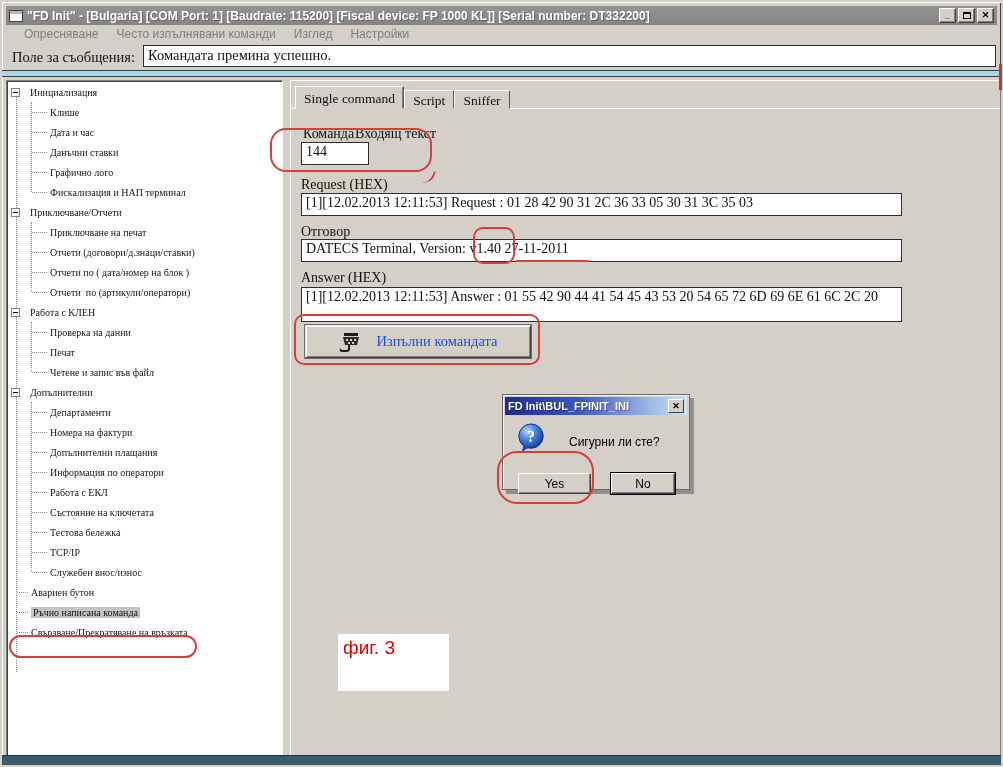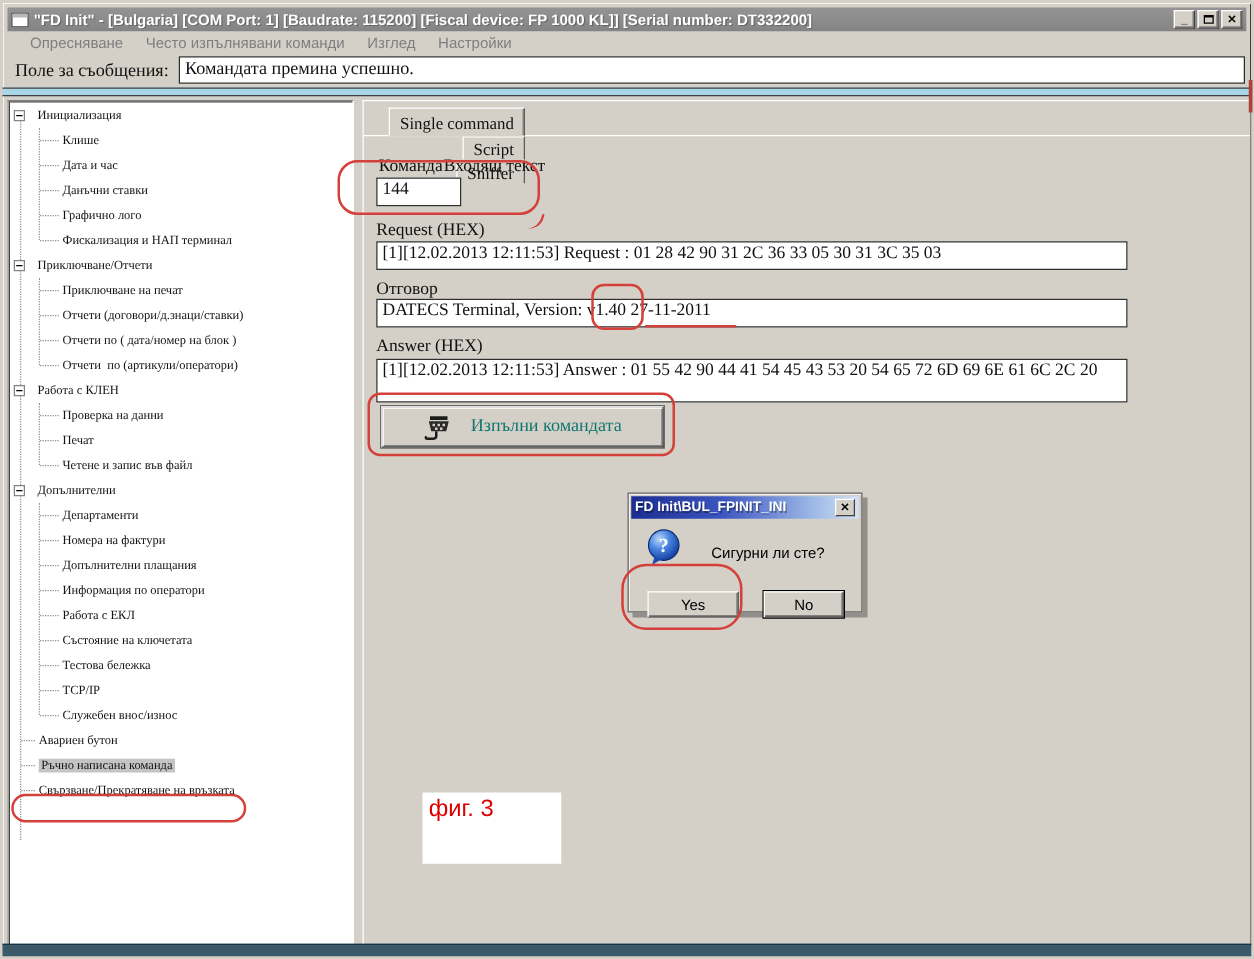--- a/index.html
+++ b/index.html
@@ -61,38 +61,38 @@
   .trow.child::before { content:''; position:absolute; left:25px; top:10px; width:15px;
                         border-top:1px dotted #909090; }
   .trow.leaf { padding-left:24px; }
   .trow.leaf::before { content:''; position:absolute; left:10px; top:10px; width:11px;
                        border-top:1px dotted #909090; }
   .tlabel.selected { background:#c4c4c4; padding:0 2px; }
 
   
   .main-panel { position:absolute; left:288px; top:78px; width:711px; height:677px; background:#d4d0c8;
                 border:1px solid; border-color:#fff #808080 #808080 #fff; }
-  .tabs { position:absolute; left:20px; top:5px; height:23px; display:flex; align-items:flex-end;flex-direction:column; }
+  .tabs { position:absolute; left:4px; top:5px; height:23px; display:flex; align-items:flex-end; }
   .tab { font-family:"Liberation Serif", serif; font-size:13.5px; color:#111; background:#d4d0c8;
          border:1px solid; border-color:#fff #5a5a5a #d4d0c8 #fff; padding:2px 8px 3px 8px; height:19px; }
   .tab.active { height:23px; padding-top:4px; position:relative; z-index:2;
                 box-shadow:inset -1px 0 0 #808080; }
   .tab-line { position:absolute; left:0; top:27px; right:0; border-top:1px solid #fff; }
 
   .flabel { position:absolute; font-family:"Liberation Serif", serif; font-size:14px; color:#111;
             white-space:nowrap; }
   .field { position:absolute; background:#fff; border:1px solid #2e2e2e;
            font-family:"Liberation Serif", serif; font-size:14px; color:#111; padding:1px 4px;
            white-space:nowrap; overflow:hidden; }
 
   .exec-btn { position:absolute; left:14px; top:244px; width:226px; height:33px; background:#d4d0c8;
               border:1px solid; border-color:#e8e8e8 #404040 #404040 #e8e8e8;
               box-shadow:inset 1px 1px 0 #fff, inset -1px -1px 0 #808080, 0 0 0 1px #6a6a6a;
               display:flex; align-items:center; justify-content:center; gap:14px;
-              font-family:"Liberation Serif", serif; font-size:14.5px; color:#0f766e; }
+              font-family:"Liberation Serif", serif; font-size:14.5px; color:#1d4ed8; }
 
   
   .dialog { position:absolute; left:500px; top:392px; width:188px; height:96px; background:#d4d0c8;
             border:1px solid #6a6a6a; box-shadow:inset 1px 1px 0 #f2f2f2, 4px 4px 0 rgba(90,90,90,.55);
             z-index:5; }
   .dlg-title { position:absolute; left:2px; top:2px; right:2px; height:18px;
                background:linear-gradient(90deg,#1c2d90 0%,#3c55c0 40%,#9db9e6 80%,#d3e2f6 100%);
                display:flex; align-items:center; padding:0 3px; }
   .dlg-title-text { color:#fff; font-size:11px; font-weight:bold; flex:1; white-space:nowrap;
                     overflow:hidden; text-shadow:1px 1px 0 rgba(0,0,0,.35); }

